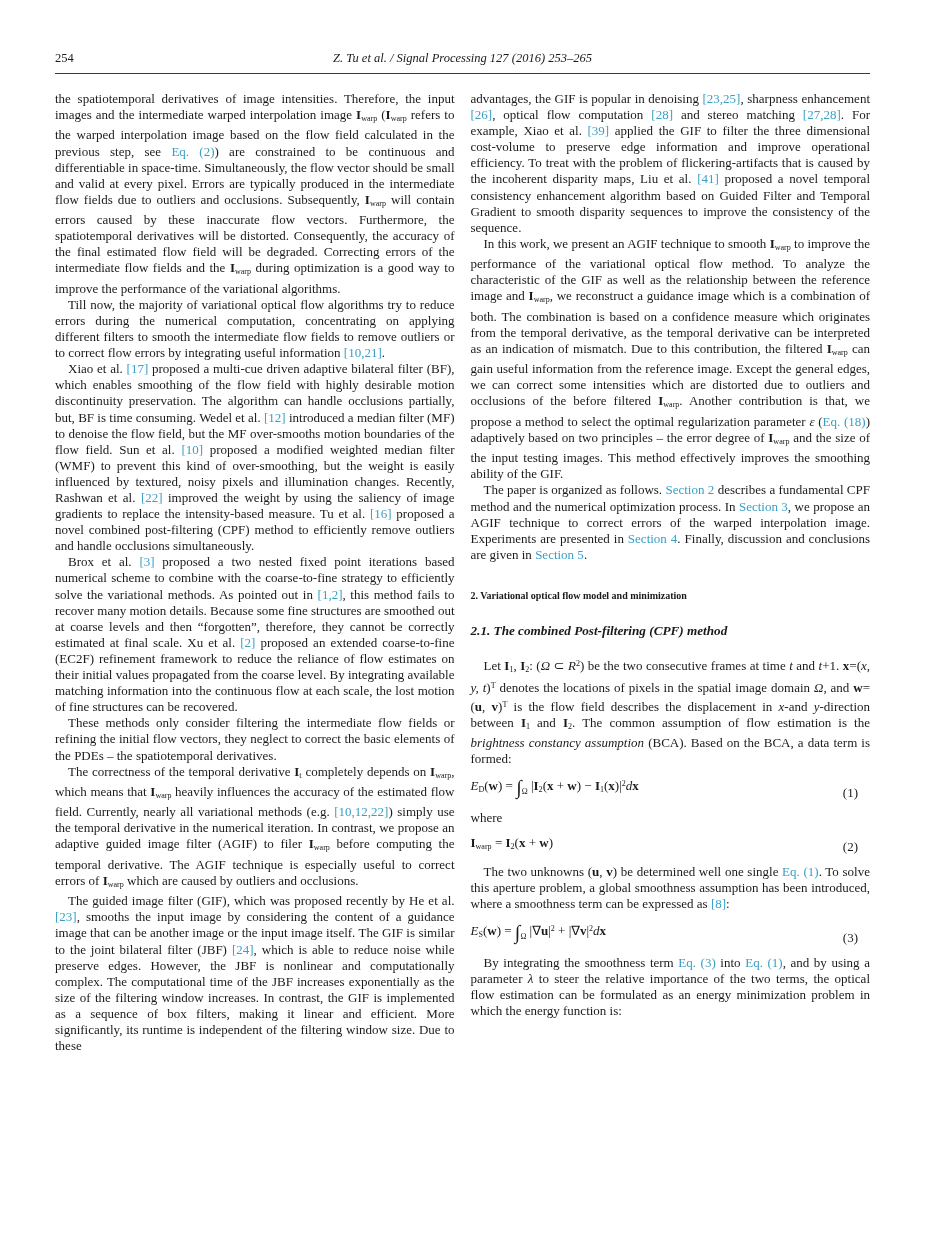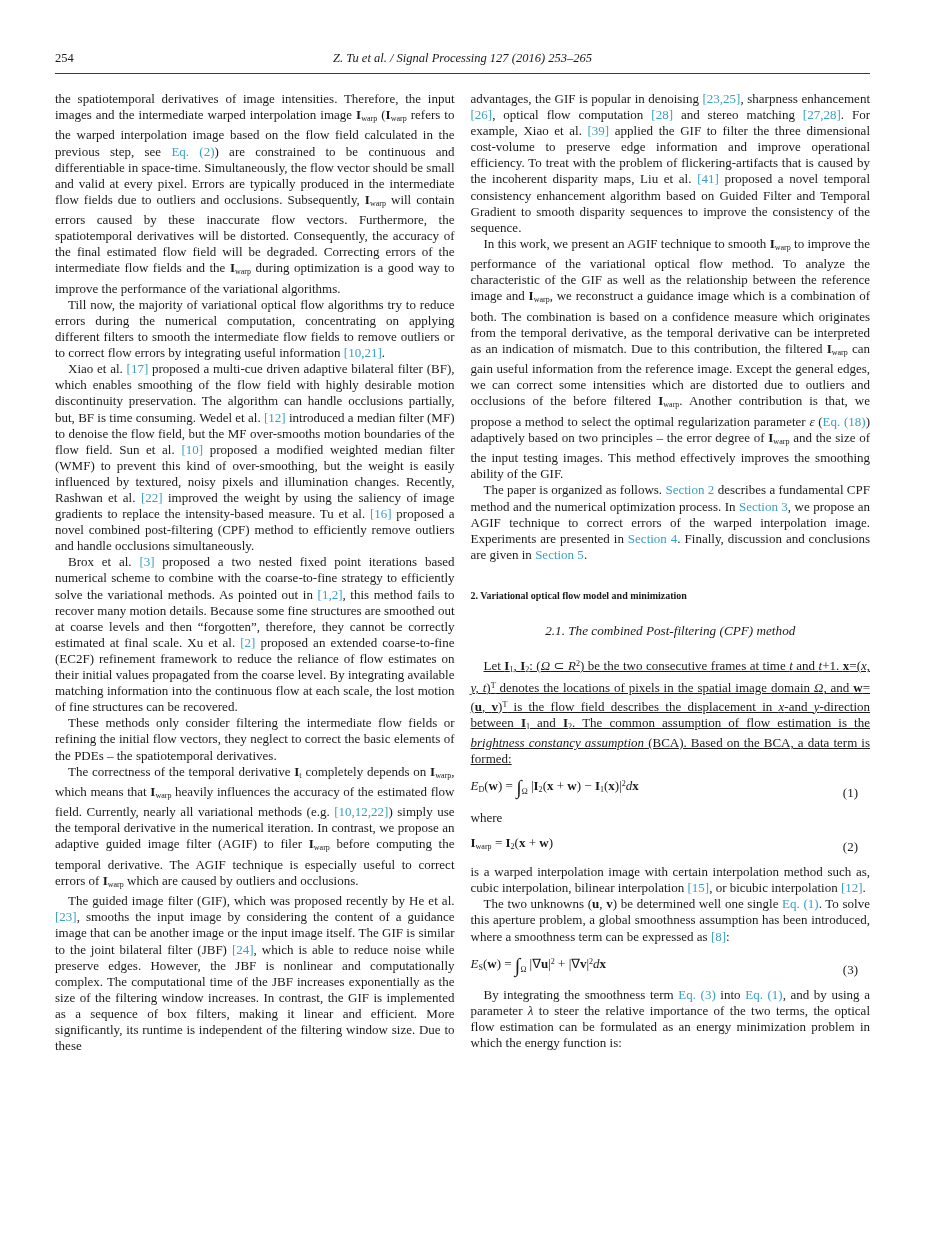--- a/index.html
+++ b/index.html
@@ -14,22 +14,22 @@
     position: relative; font-size: 12.5px; line-height: 16px;
     border-bottom: 1px solid var(--rule); padding-bottom: 7px;
   }
   .pg-num { position: absolute; left: 0; top: 0; font-style: normal; }
   .running-head { display: block; text-align: center; font-style: italic; }
   .columns { display: flex; gap: 16px; margin-top: 17px; }
   .col { flex: 1 1 0; min-width: 0; font-size: 13px; line-height: 16.1px; text-align: justify; }
   .col p { margin: 0; }
   .col p.indent { text-indent: 13px; }
   .col h2 { font-size: 10px; font-weight: bold; margin: 25px 0 19px 0; text-align: left; }
-  .col h3 { font-size: 13.2px; font-weight: normal; font-style: italic; margin: 0 0 17px 0; text-align: center; }
-  .col h3 + p { margin-top: 0; text-decoration: underline; }
+  .col h3 { font-size: 13.2px; font-weight: bold; font-style: italic; margin: 0 0 17px 0; text-align: left; }
+  .col h3 + p { margin-top: 0; }
   .equation { display: flex; align-items: flex-start; margin: 9px 12px 9px 0; }
   .eq-body { flex: 1 1 auto; text-align: left; }
   .eq-num { flex: 0 0 auto; margin-left: 10px; align-self: flex-end; }
   .r-l { color: var(--link); cursor: pointer; }
   .r-i { font-style: italic; }
   .r-b { font-weight: bold; }
   .r-sub { font-size: 0.62em; vertical-align: -0.28em; }
   .r-sup { font-size: 0.62em; vertical-align: 0.5em; }
   .r-int { font-size: 1.55em; vertical-align: -0.18em; line-height: 1; }
   .r-intsub { font-size: 0.62em; vertical-align: -0.55em; }
@@ -61,21 +61,20 @@
         <p class="indent"><span>Let </span><span class="r-b">I</span><span class="r-sub">1</span><span>, </span><span class="r-b">I</span><span class="r-sub">2</span><span>: (</span><span class="r-i">Ω</span><span> ⊂ </span><span class="r-i">R</span><span class="r-sup">2</span><span>) be the two consecutive frames at time </span><span class="r-i">t</span><span> and </span><span class="r-i">t</span><span>+1. </span><span class="r-b">x</span><span>=(</span><span class="r-i">x, y, t</span><span>)</span><span class="r-sup">T</span><span> denotes the locations of pixels in the spatial image domain </span><span class="r-i">Ω</span><span>, and </span><span class="r-b">w</span><span>=(</span><span class="r-b">u</span><span>, </span><span class="r-b">v</span><span>)</span><span class="r-sup">T</span><span> is the flow field describes the displacement in </span><span class="r-i">x</span><span>-and </span><span class="r-i">y</span><span>-direction between </span><span class="r-b">I</span><span class="r-sub">1</span><span> and </span><span class="r-b">I</span><span class="r-sub">2</span><span>. The common assumption of flow estimation is the </span><span class="r-i">brightness constancy assumption</span><span> (BCA). Based on the BCA, a data term is formed:</span></p>
         <div class="equation">
           <span class="eq-body"><span class="r-i">E</span><span class="r-sub">D</span><span>(</span><span class="r-b">w</span><span>) = </span><span class="r-int">∫</span><span class="r-intsub">Ω</span><span> |</span><span class="r-b">I</span><span class="r-sub">2</span><span>(</span><span class="r-b">x</span><span> + </span><span class="r-b">w</span><span>) − </span><span class="r-b">I</span><span class="r-sub">1</span><span>(</span><span class="r-b">x</span><span>)|</span><span class="r-sup">2</span><span class="r-i">d</span><span class="r-b">x</span></span>
           <span class="eq-num">(1)</span>
         </div>
         <p><span>where</span></p>
         <div class="equation">
           <span class="eq-body"><span class="r-b">I</span><span class="r-sub">warp</span><span> = </span><span class="r-b">I</span><span class="r-sub">2</span><span>(</span><span class="r-b">x</span><span> + </span><span class="r-b">w</span><span>)</span></span>
           <span class="eq-num">(2)</span>
         </div>
-        <p><span>is a warped interpolation image with certain interpolation method such as, cubic interpolation, bilinear interpolation </span><span class="r-l">[15]</span><span>, or bicubic interpolation </span><span class="r-l">[12]</span><span>.</span></p>
         <p class="indent"><span>The two unknowns (</span><span class="r-b">u</span><span>, </span><span class="r-b">v</span><span>) be determined well one single </span><span class="r-l">Eq. (1)</span><span>. To solve this aperture problem, a global smoothness assumption has been introduced, where a smoothness term can be expressed as </span><span class="r-l">[8]</span><span>:</span></p>
         <div class="equation">
           <span class="eq-body"><span class="r-i">E</span><span class="r-sub">S</span><span>(</span><span class="r-b">w</span><span>) = </span><span class="r-int">∫</span><span class="r-intsub">Ω</span><span> |∇</span><span class="r-b">u</span><span>|</span><span class="r-sup">2</span><span> + |∇</span><span class="r-b">v</span><span>|</span><span class="r-sup">2</span><span class="r-i">d</span><span class="r-b">x</span></span>
           <span class="eq-num">(3)</span>
         </div>
         <p class="indent"><span>By integrating the smoothness term </span><span class="r-l">Eq. (3)</span><span> into </span><span class="r-l">Eq. (1)</span><span>, and by using a parameter </span><span class="r-i">λ</span><span> to steer the relative importance of the two terms, the optical flow estimation can be formulated as an energy minimization problem in which the energy function is:</span></p>
       </div>
   </div>
 </div>
 

